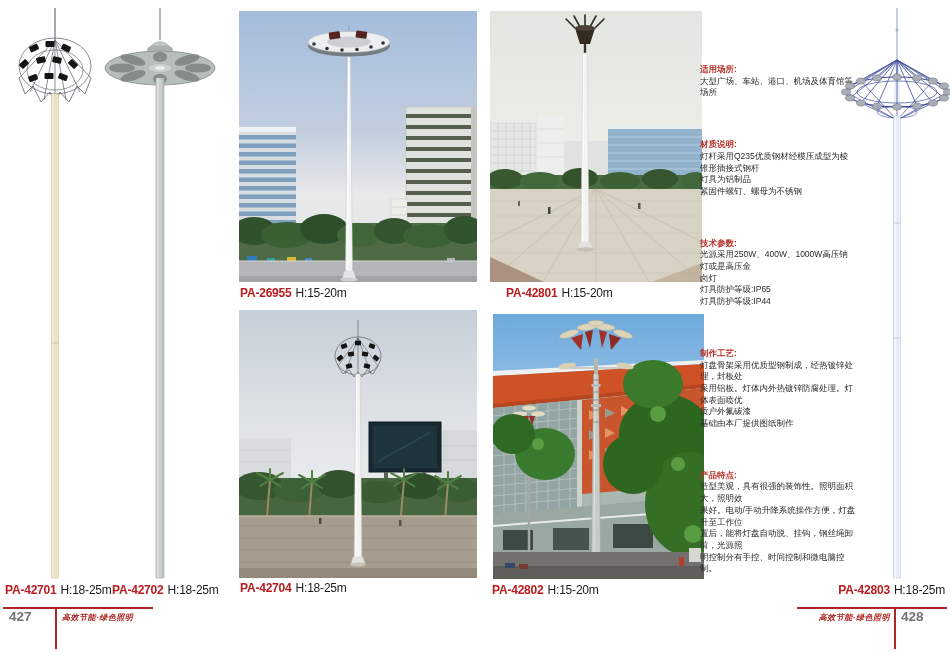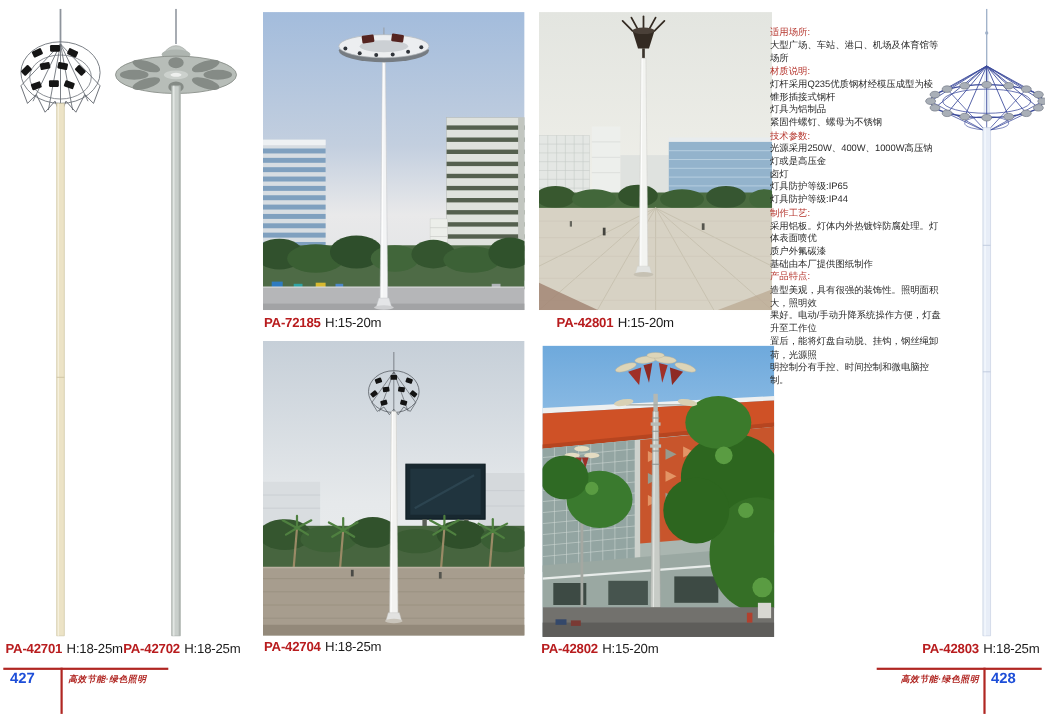--- a/index.html
+++ b/index.html
@@ -22,28 +22,28 @@
   .pid{color:var(--red);font-weight:bold;}
   .ph{color:#1c1c1c;margin-left:4px;}
   #label-42701{left:5px;top:583px;}
   #label-42702{left:112px;top:583px;}
   #label-42703{left:240px;top:286px;}
   #label-42704{left:240px;top:581px;}
   #label-42801{left:506px;top:286px;}
   #label-42802{left:492px;top:583px;}
   #label-42803{left:740px;top:583px;width:205px;text-align:right;}
   .specs{position:absolute;left:700px;top:24px;width:156px;font-size:8.5px;line-height:11.7px;color:#2a2a2a;}
-  .spec-h{color:var(--spec-red);font-weight:normal;}
+  .spec-h{color:var(--spec-red);font-weight:bold;margin-top:40px;}
   .fbar{position:absolute;height:2px;background:var(--footer-red);top:607px;}
   #fbar-left{left:3px;width:150px;}
   #fbar-right{left:797px;width:150px;}
   .fvert{position:absolute;width:2px;height:42px;background:var(--footer-red);top:607px;}
   #fvert-left{left:55px;}
   #fvert-right{left:894px;}
-  .fpage{position:absolute;font-size:13.5px;font-weight:bold;color:#1d4ed8;top:609px;}
+  .fpage{position:absolute;font-size:13.5px;font-weight:bold;color:#737373;top:609px;}
   #fpage-left{left:9px;}
   #fpage-right{left:901px;}
   .fslogan{position:absolute;font-size:8px;font-weight:bold;color:var(--footer-red);top:612px;letter-spacing:0.5px;font-style:italic;}
   #fslogan-left{left:62px;}
   #fslogan-right{left:794px;width:96px;text-align:right;}
 </style>
 </head>
 <body>
 
 <div class="page">
@@ -563,20 +563,21 @@
     <div class="spec-h">材质说明:</div>
     <div class="spec-l">灯杆采用Q235优质钢材经模压成型为棱锥形插接式钢杆</div>
     <div class="spec-l">灯具为铝制品</div>
     <div class="spec-l">紧固件螺钉、螺母为不锈钢</div>
     <div class="spec-h">技术参数:</div>
     <div class="spec-l">光源采用250W、400W、1000W高压钠灯或是高压金</div>
     <div class="spec-l">卤灯</div>
     <div class="spec-l">灯具防护等级:IP65</div>
     <div class="spec-l">灯具防护等级:IP44</div>
     <div class="spec-h">制作工艺:</div>
+    <div class="spec-l">灯盘骨架采用优质型钢制成，经热镀锌处理，封板处</div>
     <div class="spec-l">采用铝板。灯体内外热镀锌防腐处理。灯体表面喷优</div>
     <div class="spec-l">质户外氟碳漆</div>
     <div class="spec-l">基础由本厂提供图纸制作</div>
     <div class="spec-h">产品特点:</div>
     <div class="spec-l">造型美观，具有很强的装饰性。照明面积大，照明效</div>
     <div class="spec-l">果好。电动/手动升降系统操作方便，灯盘升至工作位</div>
     <div class="spec-l">置后，能将灯盘自动脱、挂钩，钢丝绳卸荷，光源照</div>
     <div class="spec-l">明控制分有手控、时间控制和微电脑控制。</div>
   </div>
 
@@ -644,21 +645,21 @@
     </g>
   </svg>
 
   <div id="label-42701" class="plabel">
     <span class="pid">PA-42701</span><span class="ph">H:18-25m</span>
   </div>
   <div id="label-42702" class="plabel">
     <span class="pid">PA-42702</span><span class="ph">H:18-25m</span>
   </div>
   <div id="label-42703" class="plabel">
-    <span class="pid">PA-72185</span><span class="ph">H:15-20m</span>
+    <span class="pid">PA-26955</span><span class="ph">H:15-20m</span>
   </div>
   <div id="label-42704" class="plabel">
     <span class="pid">PA-42704</span><span class="ph">H:18-25m</span>
   </div>
   <div id="label-42801" class="plabel">
     <span class="pid">PA-42801</span><span class="ph">H:15-20m</span>
   </div>
   <div id="label-42802" class="plabel">
     <span class="pid">PA-42802</span><span class="ph">H:15-20m</span>
   </div>

